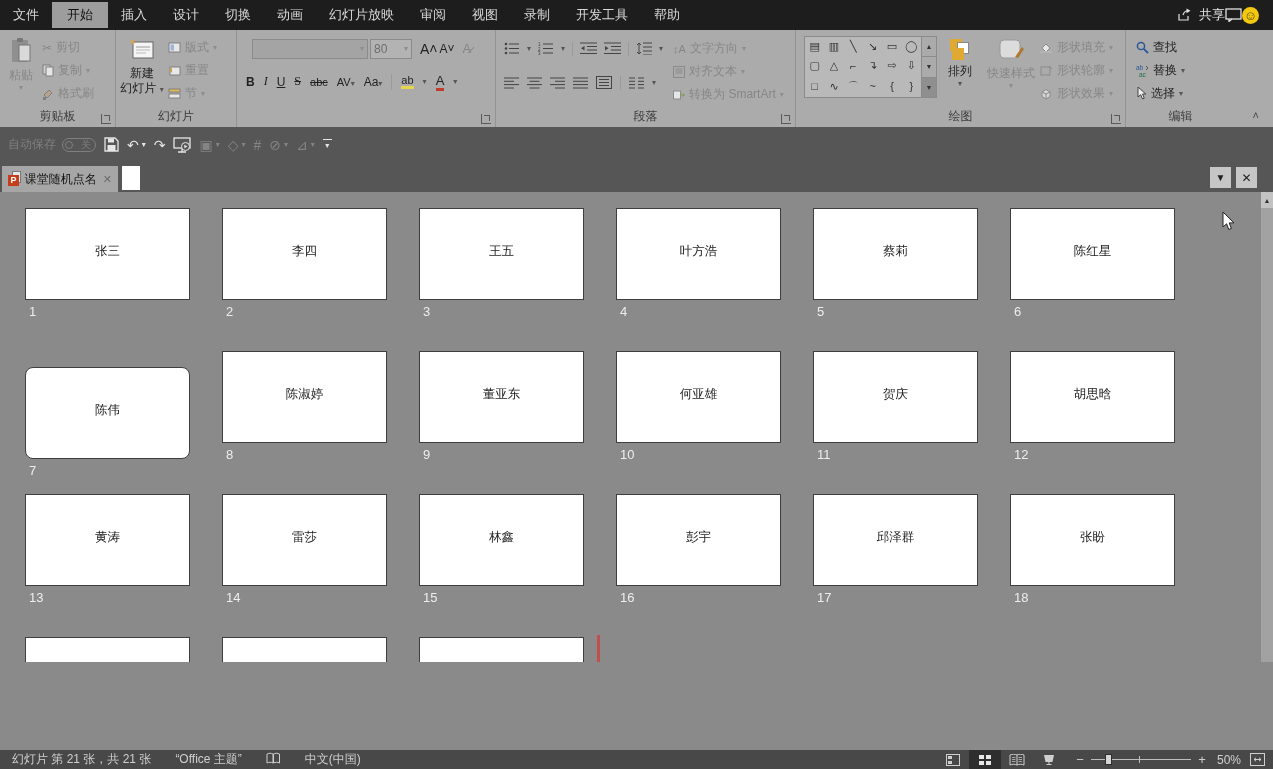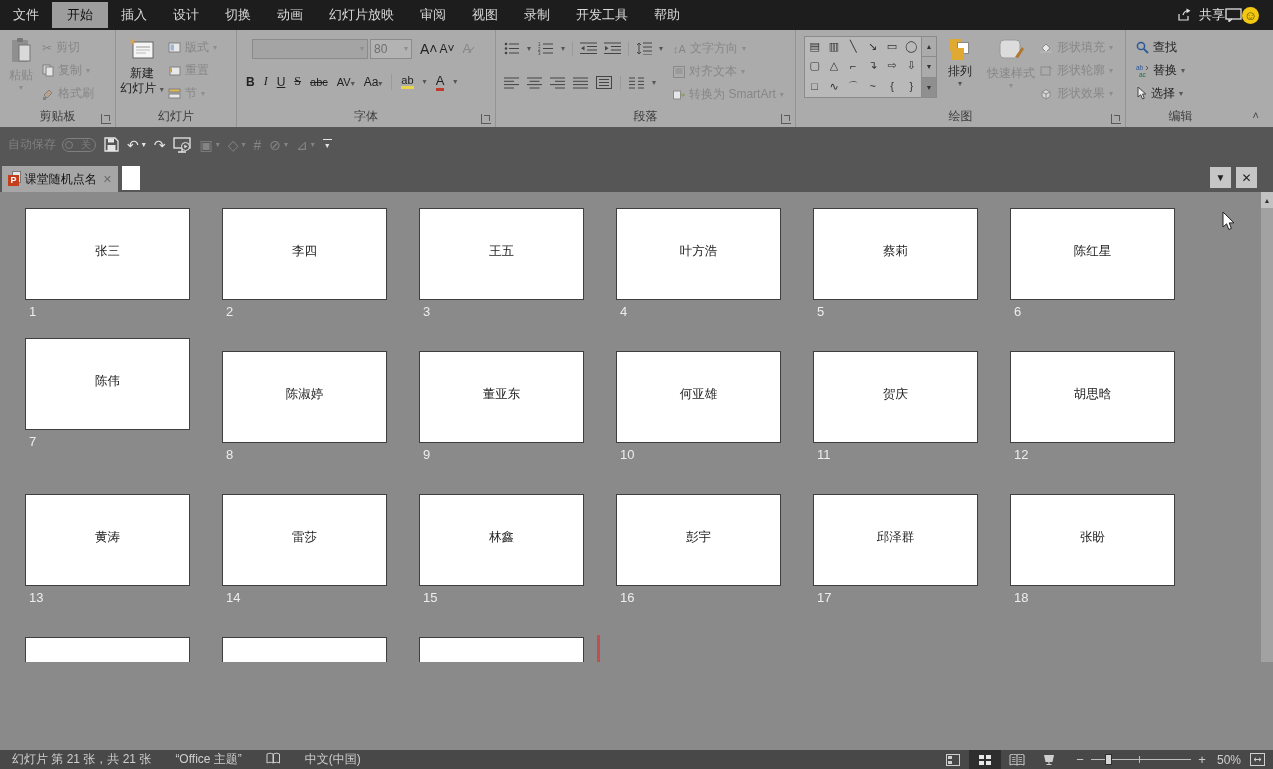--- a/index.html
+++ b/index.html
@@ -232,21 +232,20 @@
         <s class="en" style="font-family:'Liberation Serif',serif">S</s>
         <s class="en" style="font-size:11px">abc</s>
         <span class="en" style="font-size:11px"><span>AV</span><span class="dd">▾</span></span>
         <span class="en" style="font-size:12px"><span>Aa</span><span class="dd">▾</span></span>
         <span style="width:1px;height:16px;background:#9a9a9a"></span>
         <span class="en" style="font-size:11px; border-bottom:3px solid #e8d44d">ab</span>
         <span class="dd">▾</span>
         <span class="en" style="font-size:13px; border-bottom:3px solid #c0392b">A</span>
         <span class="dd">▾</span>
       </div>
-      <span class="glabel">字体</span>
       <span class="launcher"></span>
     </div>
 
     <div class="rgroup" style="width:300px">
       <div style="display:flex">
         <div>
           <div class="srow" style="margin:7px 0 0 8px; gap:7px">
             <svg width="16" height="13" viewBox="0 0 16 13">
                 <circle cx="2" cy="2" r="1.3" fill="#444"></circle>
                 <circle cx="2" cy="6.5" r="1.3" fill="#444"></circle>
@@ -509,21 +508,21 @@
           <div class="slide-num">4</div>
         </div>
         <div class="slide-thumb" style="left: 813px; top: 16px;">
           <div class="slide-name">蔡莉</div>
           <div class="slide-num">5</div>
         </div>
         <div class="slide-thumb" style="left: 1010px; top: 16px;">
           <div class="slide-name">陈红星</div>
           <div class="slide-num">6</div>
         </div>
-        <div class="slide-thumb" style="left: 25px; top: 146px;">
+        <div class="slide-thumb" style="left: 25px; top: 175px; border-radius: 8px;">
           <div class="slide-name">陈伟</div>
           <div class="slide-num">7</div>
         </div>
         <div class="slide-thumb" style="left: 222px; top: 159px;">
           <div class="slide-name">陈淑婷</div>
           <div class="slide-num">8</div>
         </div>
         <div class="slide-thumb" style="left: 419px; top: 159px;">
           <div class="slide-name">董亚东</div>
           <div class="slide-num">9</div>

